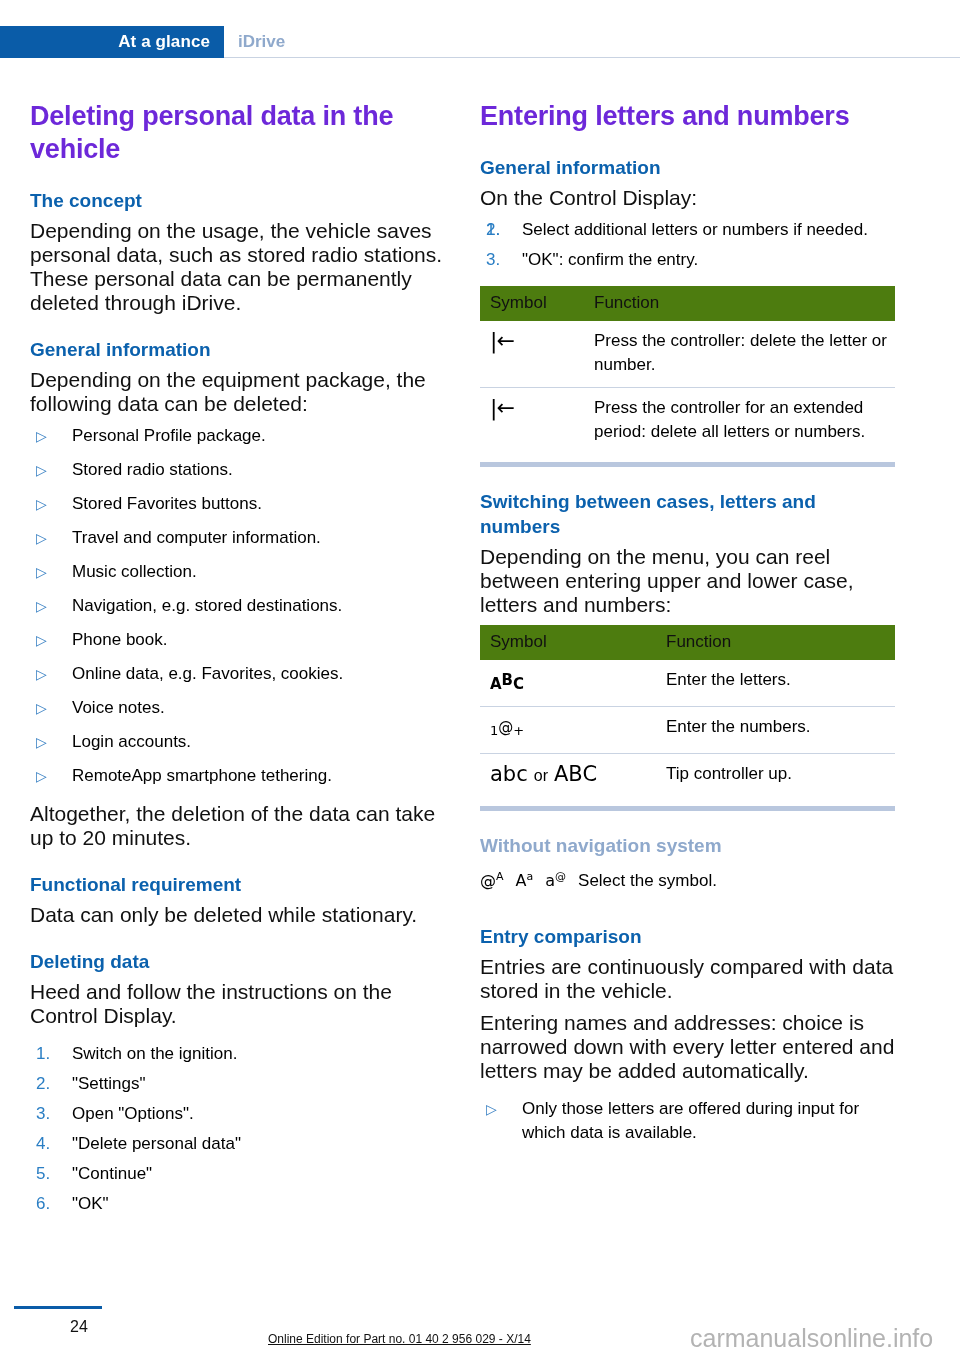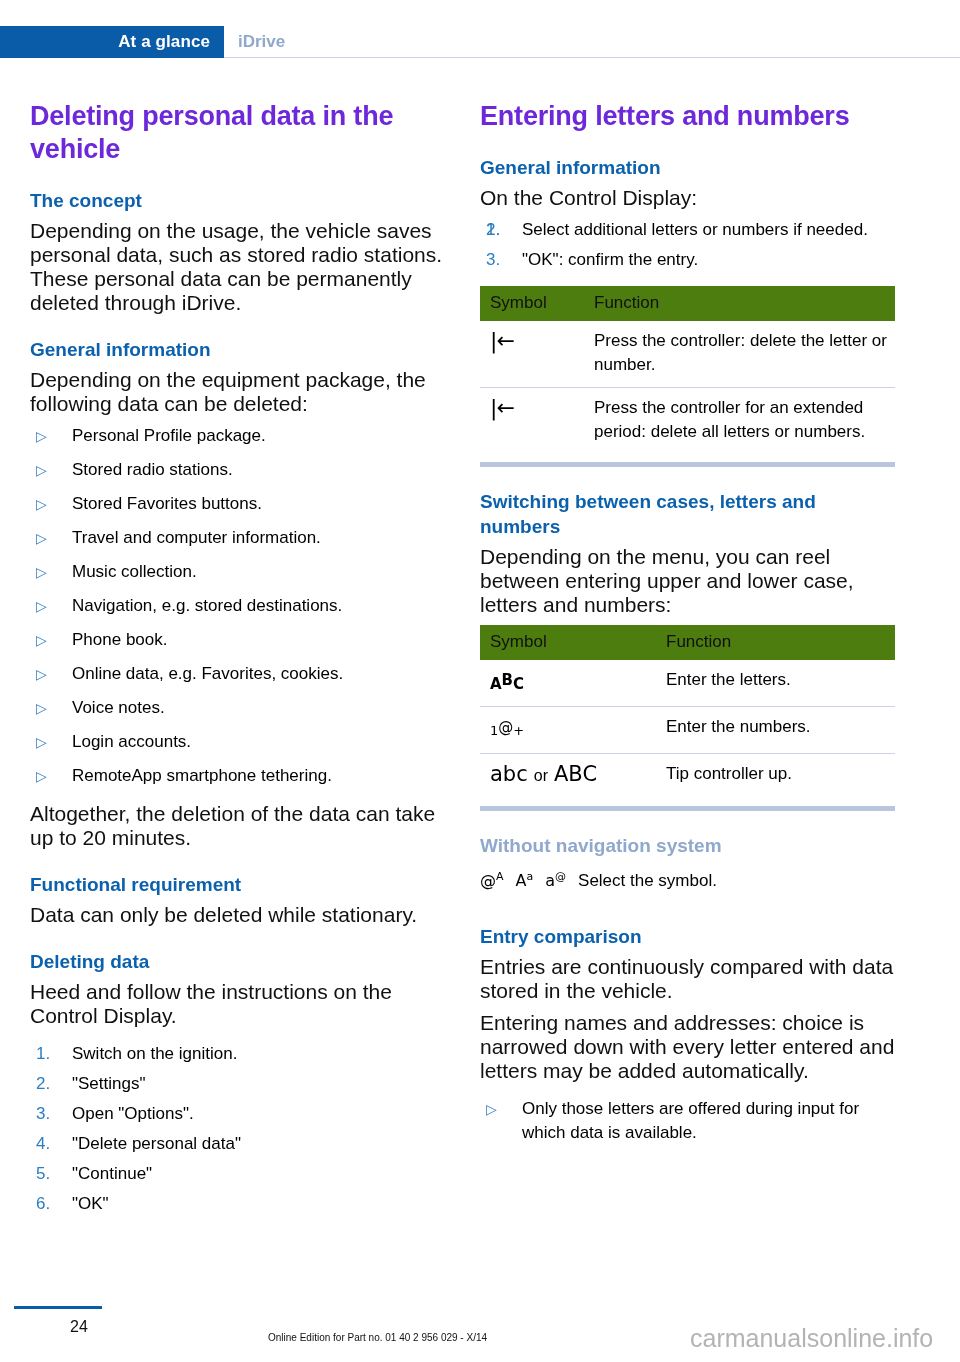--- a/index.html
+++ b/index.html
@@ -227,23 +227,24 @@
     position: absolute;
     left: 70px;
     top: 1318px;
     font-size: 16px;
     color: #111111;
   }
   .footer-edition {
     position: absolute;
     left: 268px;
     top: 1332px;
-    font-size: 10px;
+    font-size: 12px;
     color: #111111;
     white-space: nowrap;
+    text-decoration: underline;
   }
   .watermark {
     position: absolute;
     left: 690px;
     top: 1324px;
     font-size: 25px;
     color: #b3b3b3;
     white-space: nowrap;
   }
 </style>

